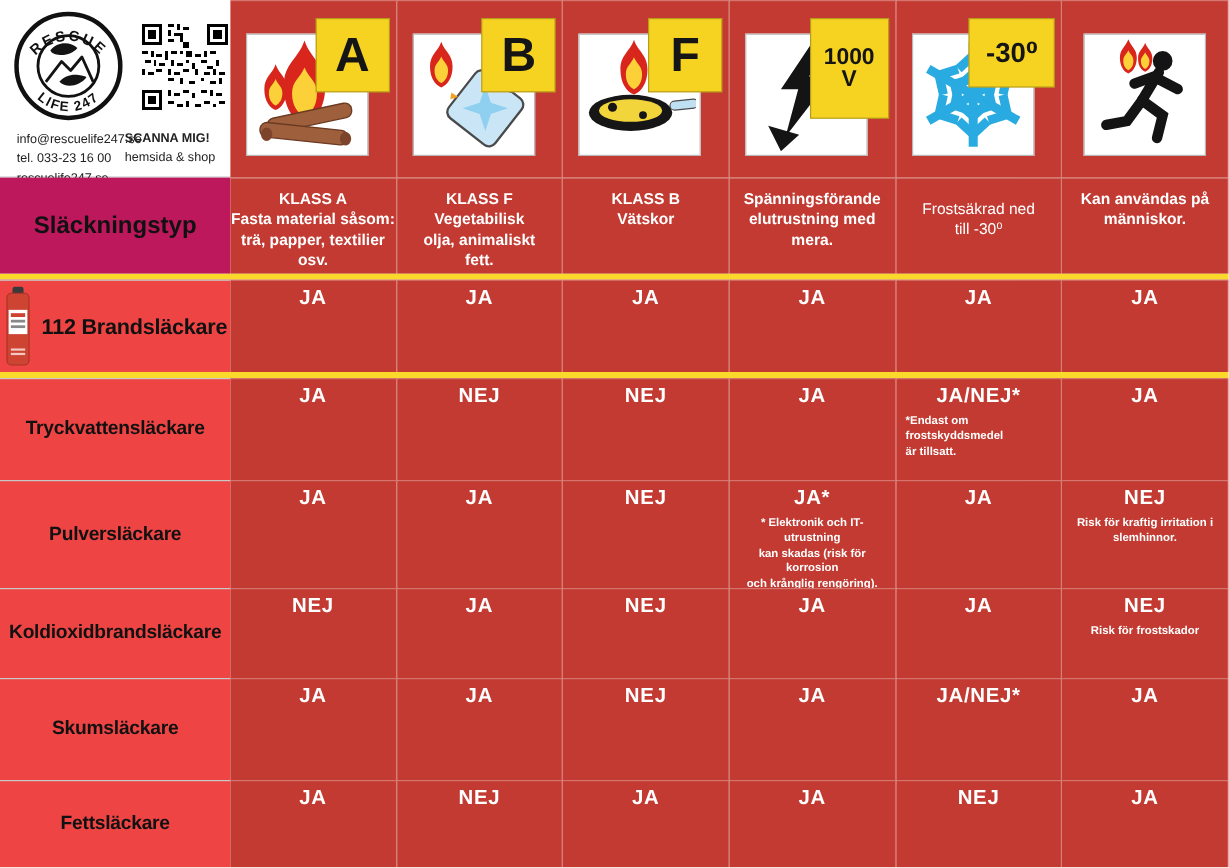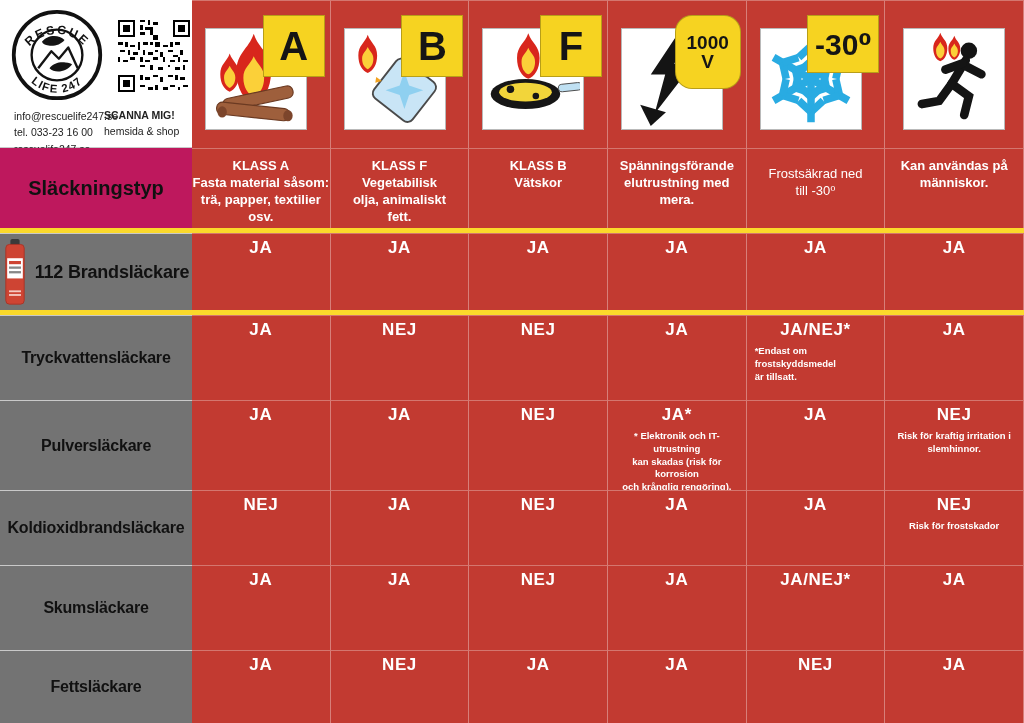--- a/index.html
+++ b/index.html
@@ -21,31 +21,31 @@
   .rc{background:var(--red);border-right:1px solid rgba(255,255,255,.35);border-top:1px solid rgba(255,255,255,.3);}
   .stripe{grid-column:1/-1;background:var(--stripey);}
   
   .brand{background:#fff;border-bottom:1px solid #c9c9c9;}
   .logo{position:absolute;left:10px;top:8px;width:94px;height:94px;}
   .qr{position:absolute;left:118px;top:20px;width:72px;height:72px;}
   .contact{position:absolute;left:14px;top:108px;font-size:10.5px;line-height:1.55;color:#222;white-space:nowrap;}
   .qrcap{position:absolute;left:104px;top:108px;width:86px;font-size:10.5px;line-height:1.5;color:#222;}
   .b{font-weight:700;}
   .slack{background:#be185d;display:flex;align-items:center;justify-content:center;font-weight:700;font-size:20px;color:#111;}
-  .lbl{background:#737373;border-top:1px solid #c9c9c9;display:flex;align-items:center;justify-content:center;gap:8px;font-weight:700;font-size:16px;color:#111;text-align:center;padding:0 2px;letter-spacing:-0.2px;}
+  .lbl{background:#ef4444;border-top:1px solid #c9c9c9;display:flex;align-items:center;justify-content:center;gap:8px;font-weight:700;font-size:16px;color:#111;text-align:center;padding:0 2px;letter-spacing:-0.2px;}
   .lbl.big{font-size:18px;}
   .can{width:24px;height:68px;flex:0 0 auto;}
   
   .icon-cell{overflow:visible;}
   .sq{position:absolute;left:13px;top:27px;width:102px;height:102px;background:#fff;border:1px solid #b9b9b9;box-sizing:border-box;}
   .sq svg{position:absolute;left:3%;top:3%;width:94%;height:94%;}
   .sq.center{left:50%;transform:translateX(-50%);}
   .badge{position:absolute;right:5px;top:14px;width:62px;height:62px;background:var(--badgey);border:1px solid rgba(0,0,0,.25);display:flex;align-items:center;justify-content:center;font-weight:700;font-size:40px;color:#151515;box-sizing:border-box;z-index:2;}
-  .badge.sm{width:66px;height:74px;font-size:19px;line-height:1;white-space:pre-line;text-align:center;border-radius:17px;}
-  .badge.md{width:72px;height:58px;font-size:30px;}
+  .badge.sm{width:66px;height:84px;font-size:19px;line-height:1;white-space:pre-line;text-align:center;}
+  .badge.md{width:72px;height:58px;font-size:23px;}
   
   .head{display:flex;align-items:flex-start;justify-content:center;padding-top:9px;}
   .ht{color:#fff;font-weight:700;font-size:13px;line-height:1.3;text-align:center;white-space:pre-line;}
   .ht.w400{font-weight:400;padding-top:8px;}
   
   .val{display:flex;flex-direction:column;align-items:center;color:#fff;padding:4px 6px;}
   .v{font-weight:700;font-size:17px;letter-spacing:.6px;}
   .note{font-weight:700;font-size:9.5px;line-height:1.35;text-align:center;margin-top:5px;white-space:pre-line;}
   .note.ta-l{align-self:flex-start;text-align:left;margin-left:2px;}
 </style>

